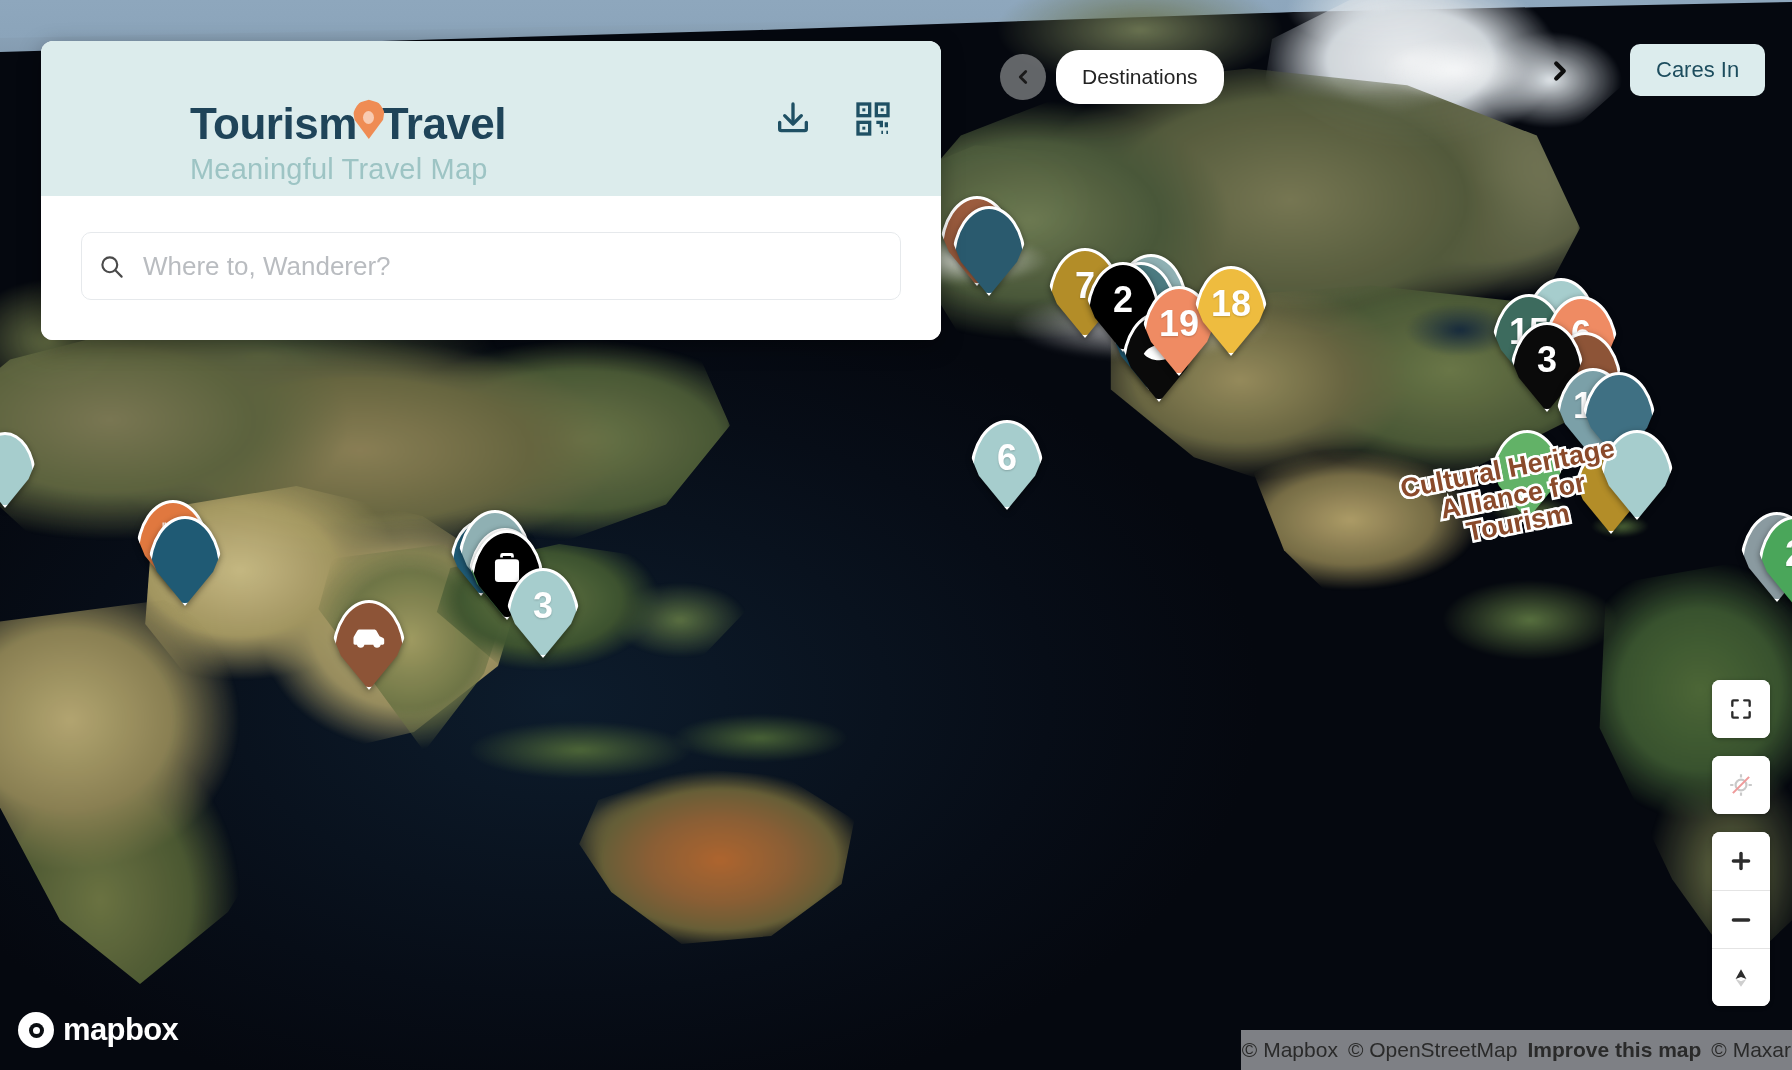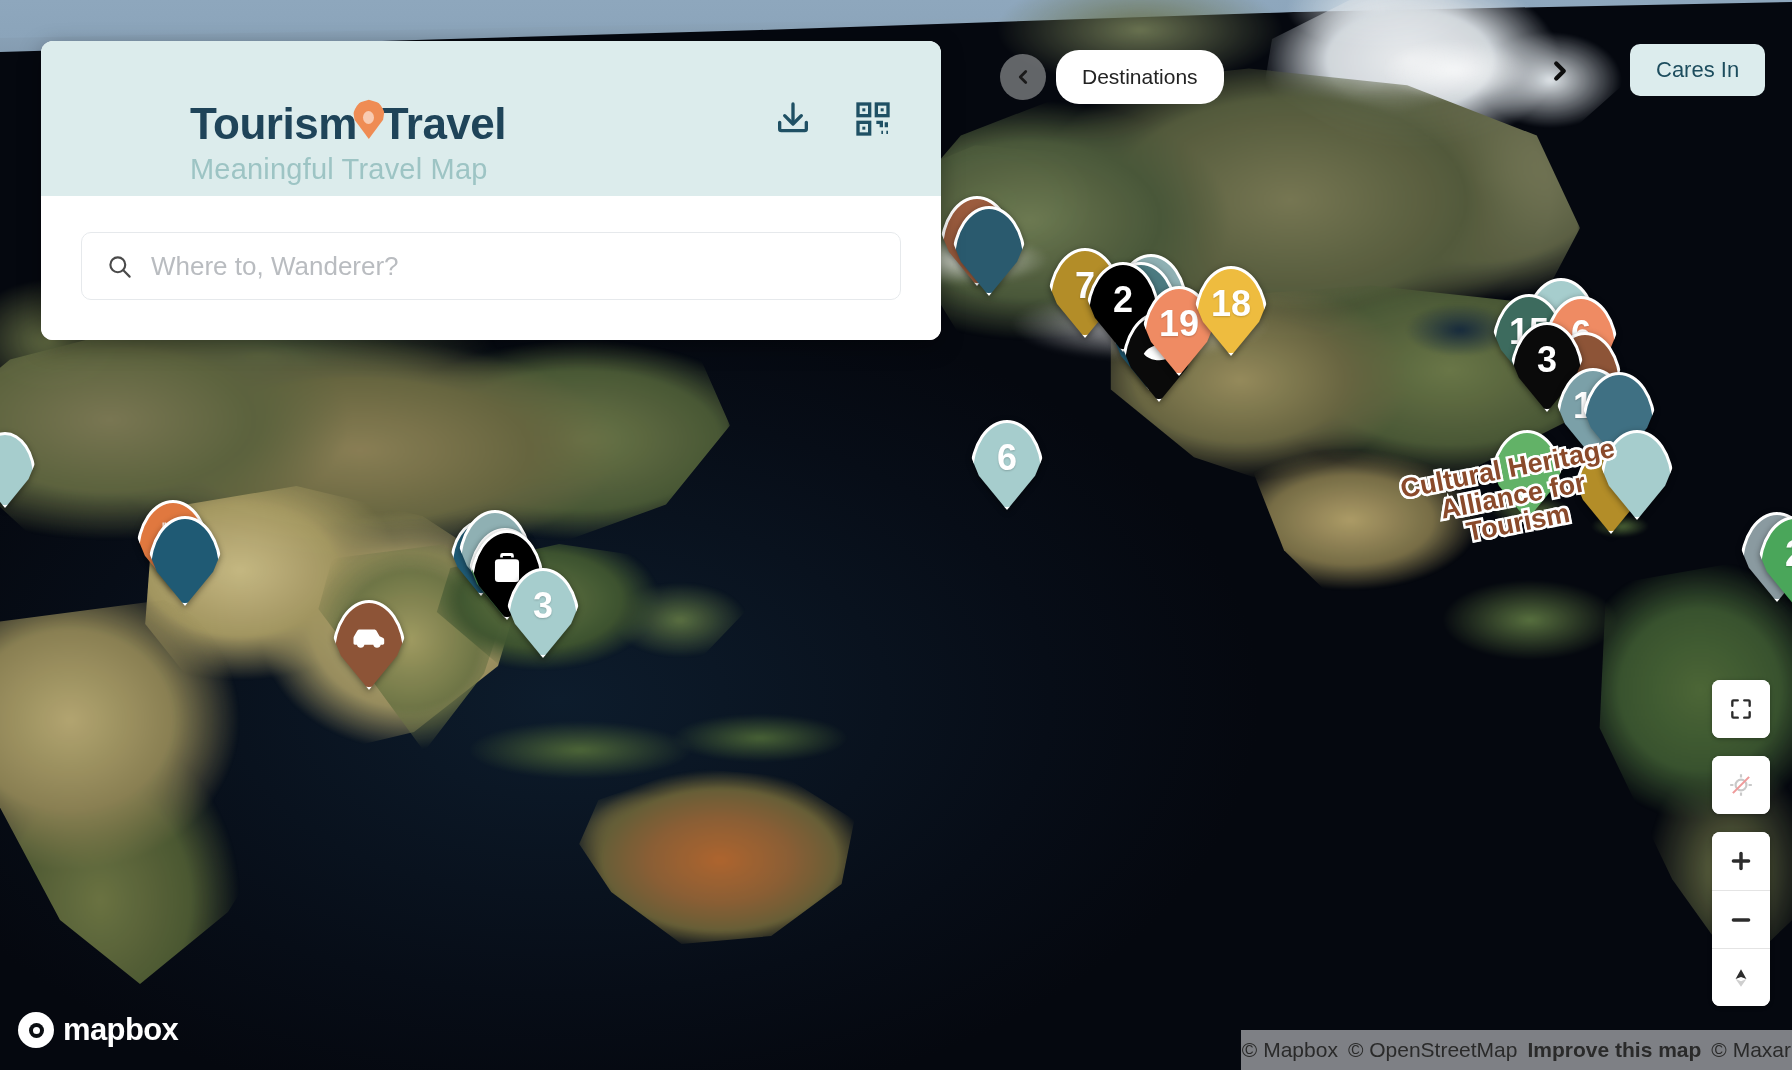--- a/index.html
+++ b/index.html
@@ -222,21 +222,21 @@
   .logo-sub {
     font-size: 29px; color: #9dc4c4; letter-spacing: .2px; margin-top: 2px;
     font-family: "Liberation Sans", sans-serif;
   }
   .header-icons { position: absolute; right: 48px; top: 50%; transform: translateY(-50%); display: flex; gap: 40px; }
   .hdr-icon { width: 40px; height: 40px; color: #1f5064; cursor: pointer; }
   .panel-body { background: #fff; padding: 36px 40px 40px 40px; }
   .search-box {
     display: flex; align-items: center; gap: 18px;
     border: 1px solid #e6e9ec; border-radius: 10px;
-    height: 68px; padding: 0 24px;
+    height: 68px; padding: 0 16px;
   }
   .search-box .mag { width: 27px; height: 27px; color: #4a4a4a; flex: none; }
   .search-box input {
     border: none; outline: none; flex: 1;
     font-size: 26px; color: #444;
     font-family: "Liberation Sans", sans-serif; background: transparent;
   }
   .search-box input::placeholder { color: #b9bcc0; }
 
   

